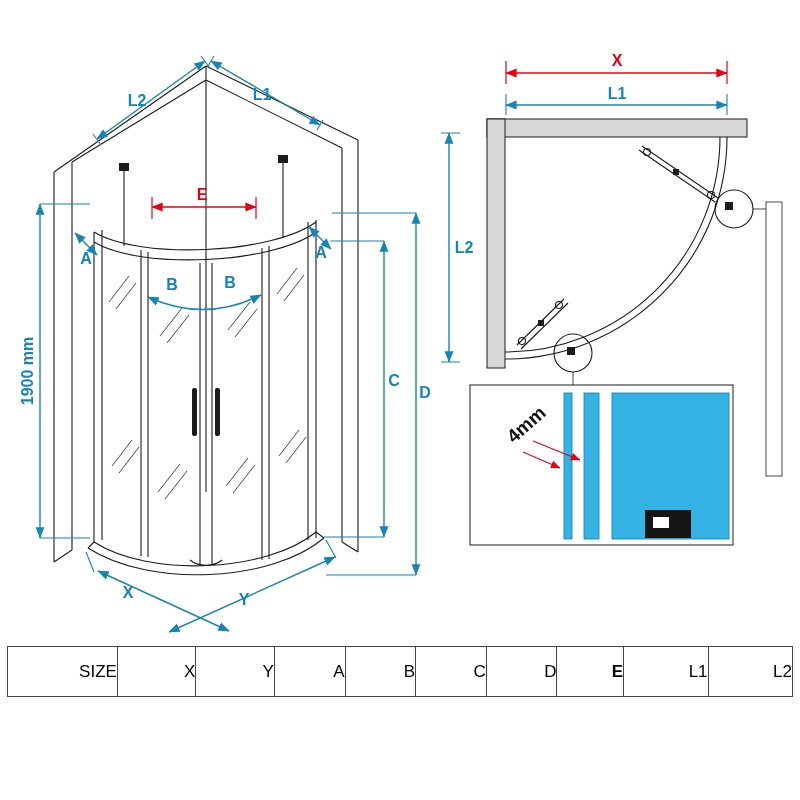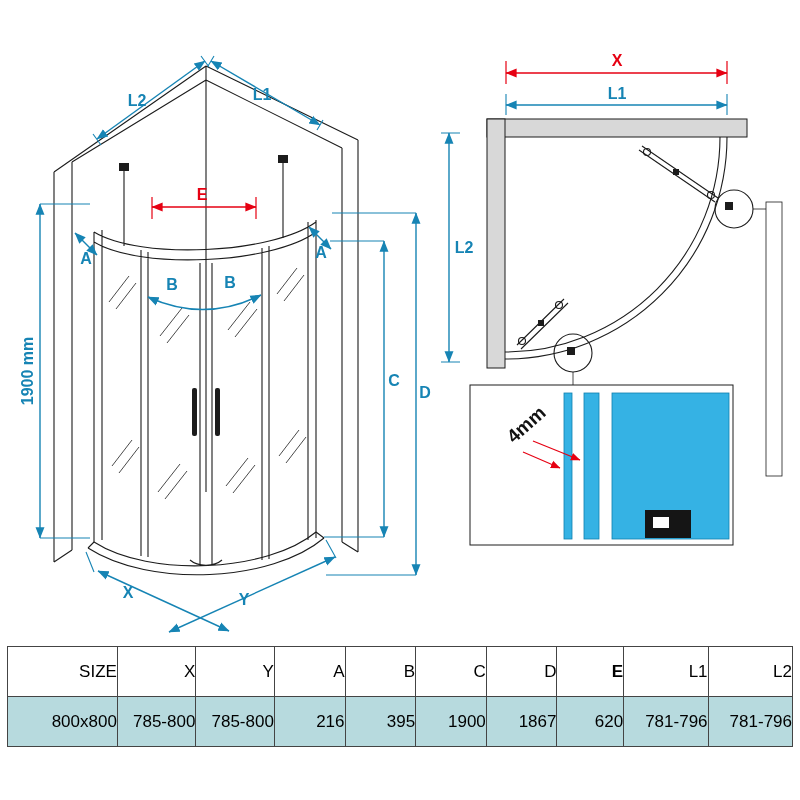--- a/index.html
+++ b/index.html
@@ -212,28 +212,16 @@
       <th>A</th>
       <th>B</th>
       <th>C</th>
       <th>D</th>
       <th class="col-e">E</th>
       <th>L1</th>
       <th>L2</th>
     </tr>
   </thead>
   <tbody>
-    <tr class="hl">
-      <td>800x800</td>
-      <td>785-800</td>
-      <td>785-800</td>
-      <td>216</td>
-      <td>395</td>
-      <td>1900</td>
-      <td>1867</td>
-      <td class="col-e">620</td>
-      <td>781-796</td>
-      <td>781-796</td>
-    </tr>
   </tbody>
 </table>
 
 </div>
 
 </body></html>

